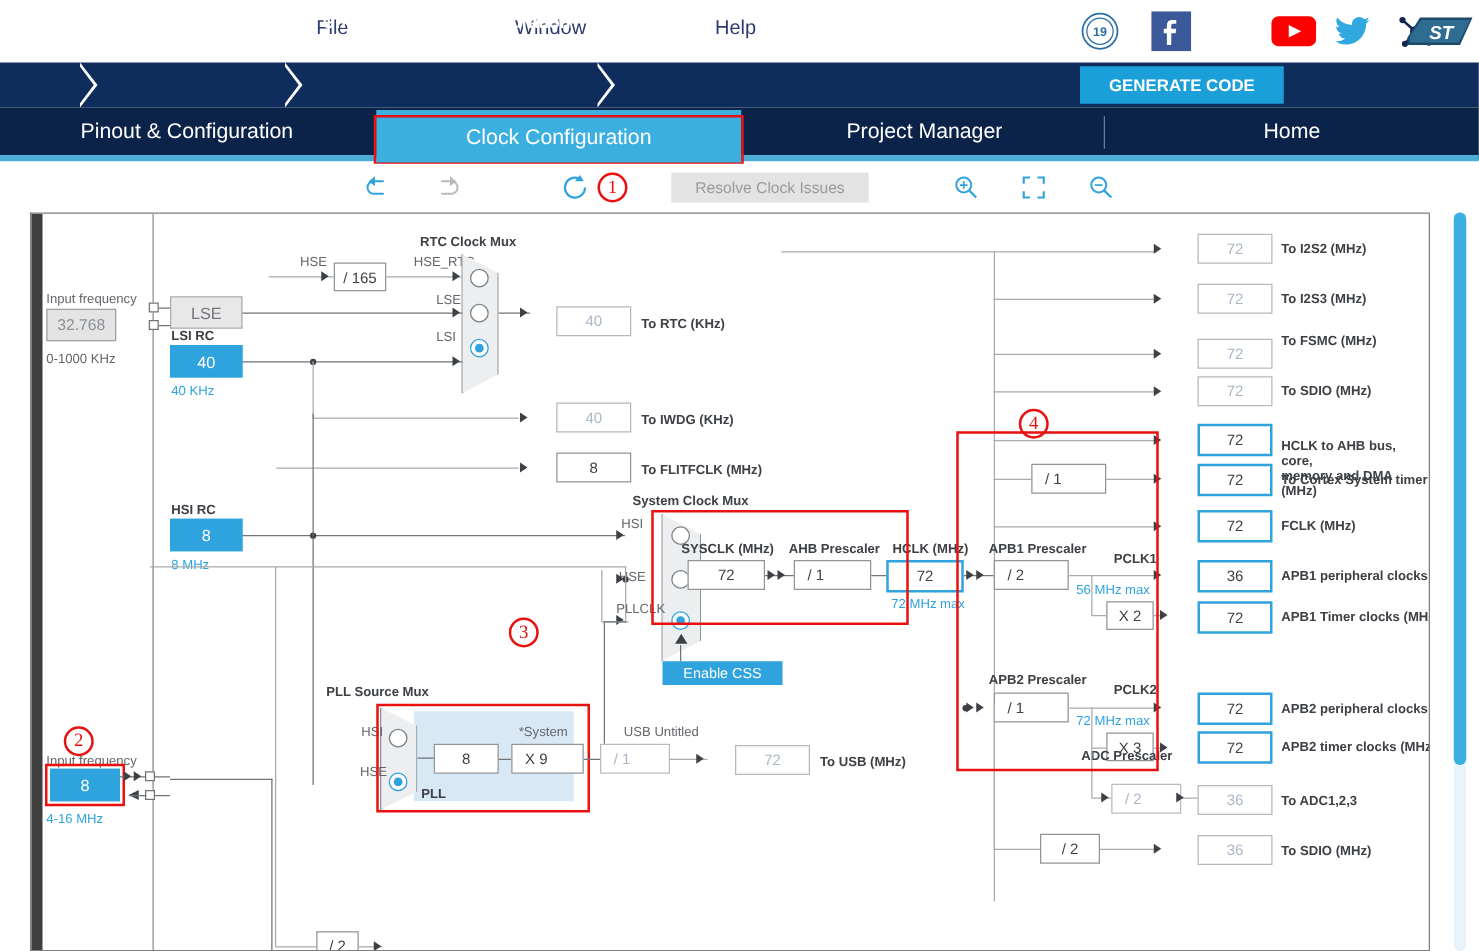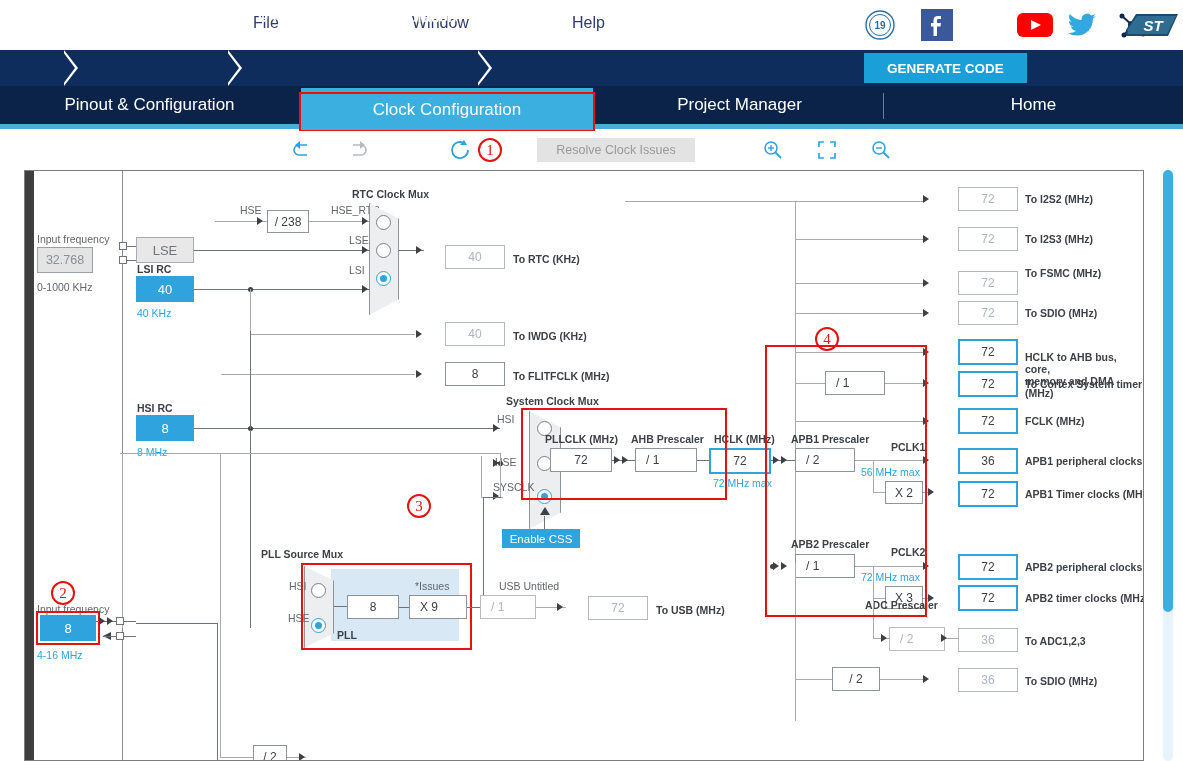--- a/index.html
+++ b/index.html
@@ -312,26 +312,26 @@
 
   <div class="sqpin" style="left:94px;top:71px"></div>
   <div class="sqpin" style="left:94px;top:85px"></div>
   <div class="w wh" style="left:102px;top:75px;width:10px"></div>
   <div class="w wh" style="left:102px;top:89px;width:10px"></div>
   <div class="box greyfill" style="left:111px;top:66px;width:58px;height:26px">LSE</div>
 
   <div class="lbl" style="left:215px;top:33px">HSE</div>
   <div class="w wh light" style="left:190px;top:50px;width:52px"></div>
   <div class="arrow sm" style="left:232px;top:46px"></div>
-  <div class="box" style="left:242px;top:39px;width:42px;height:23px">/ 238</div>
+  <div class="box" style="left:242px;top:39px;width:42px;height:23px">/ 165</div>
   <div class="lbl" style="left:306px;top:33px">HSE_RTC</div>
   <div class="w wh light" style="left:284px;top:50px;width:61px"></div>
   <div class="arrow sm" style="left:337px;top:46px"></div>
 
-  <div class="lbl dark" style="left:327px;top:17px">RTC Clock Mux</div>
+  <div class="lbl dark" style="left:311px;top:17px">RTC Clock Mux</div>
   <div class="mux m3" style="left:344px;top:32px;width:30px;height:112px"></div>
   <div class="radio" style="left:351px;top:44px"></div>
   <div class="lbl" style="left:324px;top:63px">LSE</div>
   <div class="w wh" style="left:169px;top:79px;width:176px"></div>
   <div class="arrow sm" style="left:337px;top:75px"></div>
   <div class="radio" style="left:351px;top:72px"></div>
   <div class="lbl" style="left:324px;top:93px">LSI</div>
   <div class="radio on" style="left:351px;top:100px"></div>
 
   <div class="lbl dark" style="left:112px;top:92px">LSI RC</div>
@@ -393,34 +393,34 @@
   <div class="arrow sm" style="left:274px;top:582px"></div>
   <div class="w wh light" style="left:195px;top:586px;width:33px"></div>
   <div class="w wv light" style="left:195px;top:282px;height:304px"></div>
 
   <div class="lbl dark" style="left:481px;top:224px">System Clock Mux</div>
   <div class="mux m3" style="left:504px;top:240px;width:32px;height:118px"></div>
   <div class="lbl" style="left:472px;top:242px">HSI</div>
   <div class="radio" style="left:512px;top:250px"></div>
   <div class="lbl" style="left:470px;top:285px">HSE</div>
   <div class="radio" style="left:512px;top:285px"></div>
-  <div class="lbl" style="left:468px;top:310px">SYSCLK</div>
+  <div class="lbl" style="left:468px;top:310px">PLLCLK</div>
   <div class="radio on" style="left:512px;top:318px"></div>
   <div class="arrow sm" style="left:468px;top:288px"></div>
   <div class="arrow sm" style="left:468px;top:321px"></div>
   <div class="dot" style="left:473px;top:290px"></div>
   <div class="w wv light" style="left:475px;top:282px;height:44px"></div>
   <div class="w wh light" style="left:456px;top:326px;width:22px"></div>
   <div class="w wv light" style="left:456px;top:285px;height:41px"></div>
 
-  <div class="css-btn" style="left:477px;top:358px;width:78px;height:19px">Enable CSS</div>
+  <div class="css-btn" style="left:505px;top:358px;width:96px;height:19px">Enable CSS</div>
   <div class="w wv" style="left:519px;top:345px;height:13px"></div>
   <div class="arrow" style="left:515px;top:336px;border-left:5px solid transparent;border-right:5px solid transparent;border-bottom:8px solid #3d4045;border-top:none"></div>
 
-  <div class="lbl dark" style="left:520px;top:262px">PLLCLK (MHz)</div>
+  <div class="lbl dark" style="left:520px;top:262px">SYSCLK (MHz)</div>
   <div class="w wh" style="left:536px;top:289px;width:15px"></div>
   <div class="arrow sm" style="left:543px;top:285px"></div>
   <div class="box" style="left:525px;top:277px;width:62px;height:24px">72</div>
   <div class="w wh" style="left:587px;top:289px;width:25px"></div>
   <div class="arrow sm" style="left:589px;top:285px"></div>
   <div class="arrow sm" style="left:597px;top:285px"></div>
 
   <div class="lbl dark" style="left:606px;top:262px">AHB Prescaler</div>
   <div class="sel" style="left:610px;top:277px;width:62px;height:24px">/ 1</div>
   <div class="w wh" style="left:672px;top:289px;width:24px"></div>
@@ -439,21 +439,21 @@
   <div class="lbl dark" style="left:236px;top:377px">PLL Source Mux</div>
   <div class="pll-panel" style="left:306px;top:398px;width:128px;height:72px"></div>
   <div class="mux m2" style="left:279px;top:395px;width:30px;height:82px"></div>
   <div class="lbl" style="left:264px;top:409px">HSI</div>
   <div class="radio" style="left:286px;top:412px"></div>
   <div class="lbl" style="left:263px;top:441px">HSE</div>
   <div class="radio on" style="left:286px;top:447px"></div>
   <div class="w wh" style="left:309px;top:435px;width:14px"></div>
   <div class="box" style="left:322px;top:424px;width:52px;height:24px">8</div>
   <div class="w wh" style="left:374px;top:436px;width:10px"></div>
-  <div class="lbl" style="left:390px;top:409px">*Issues</div>
+  <div class="lbl" style="left:390px;top:409px">*System</div>
   <div class="sel" style="left:384px;top:424px;width:58px;height:24px">X 9</div>
   <div class="lbl dark" style="left:312px;top:458px">PLL</div>
   <div class="redbox" style="left:276px;top:392px;width:171px;height:87px"></div>
 
   <div class="w wh" style="left:442px;top:436px;width:24px"></div>
   <div class="dot" style="left:456px;top:434px"></div>
   <div class="w wv" style="left:458px;top:326px;height:110px"></div>
   <div class="w wh" style="left:458px;top:326px;width:18px"></div>
 
   <div class="lbl" style="left:474px;top:409px">USB Untitled</div>

